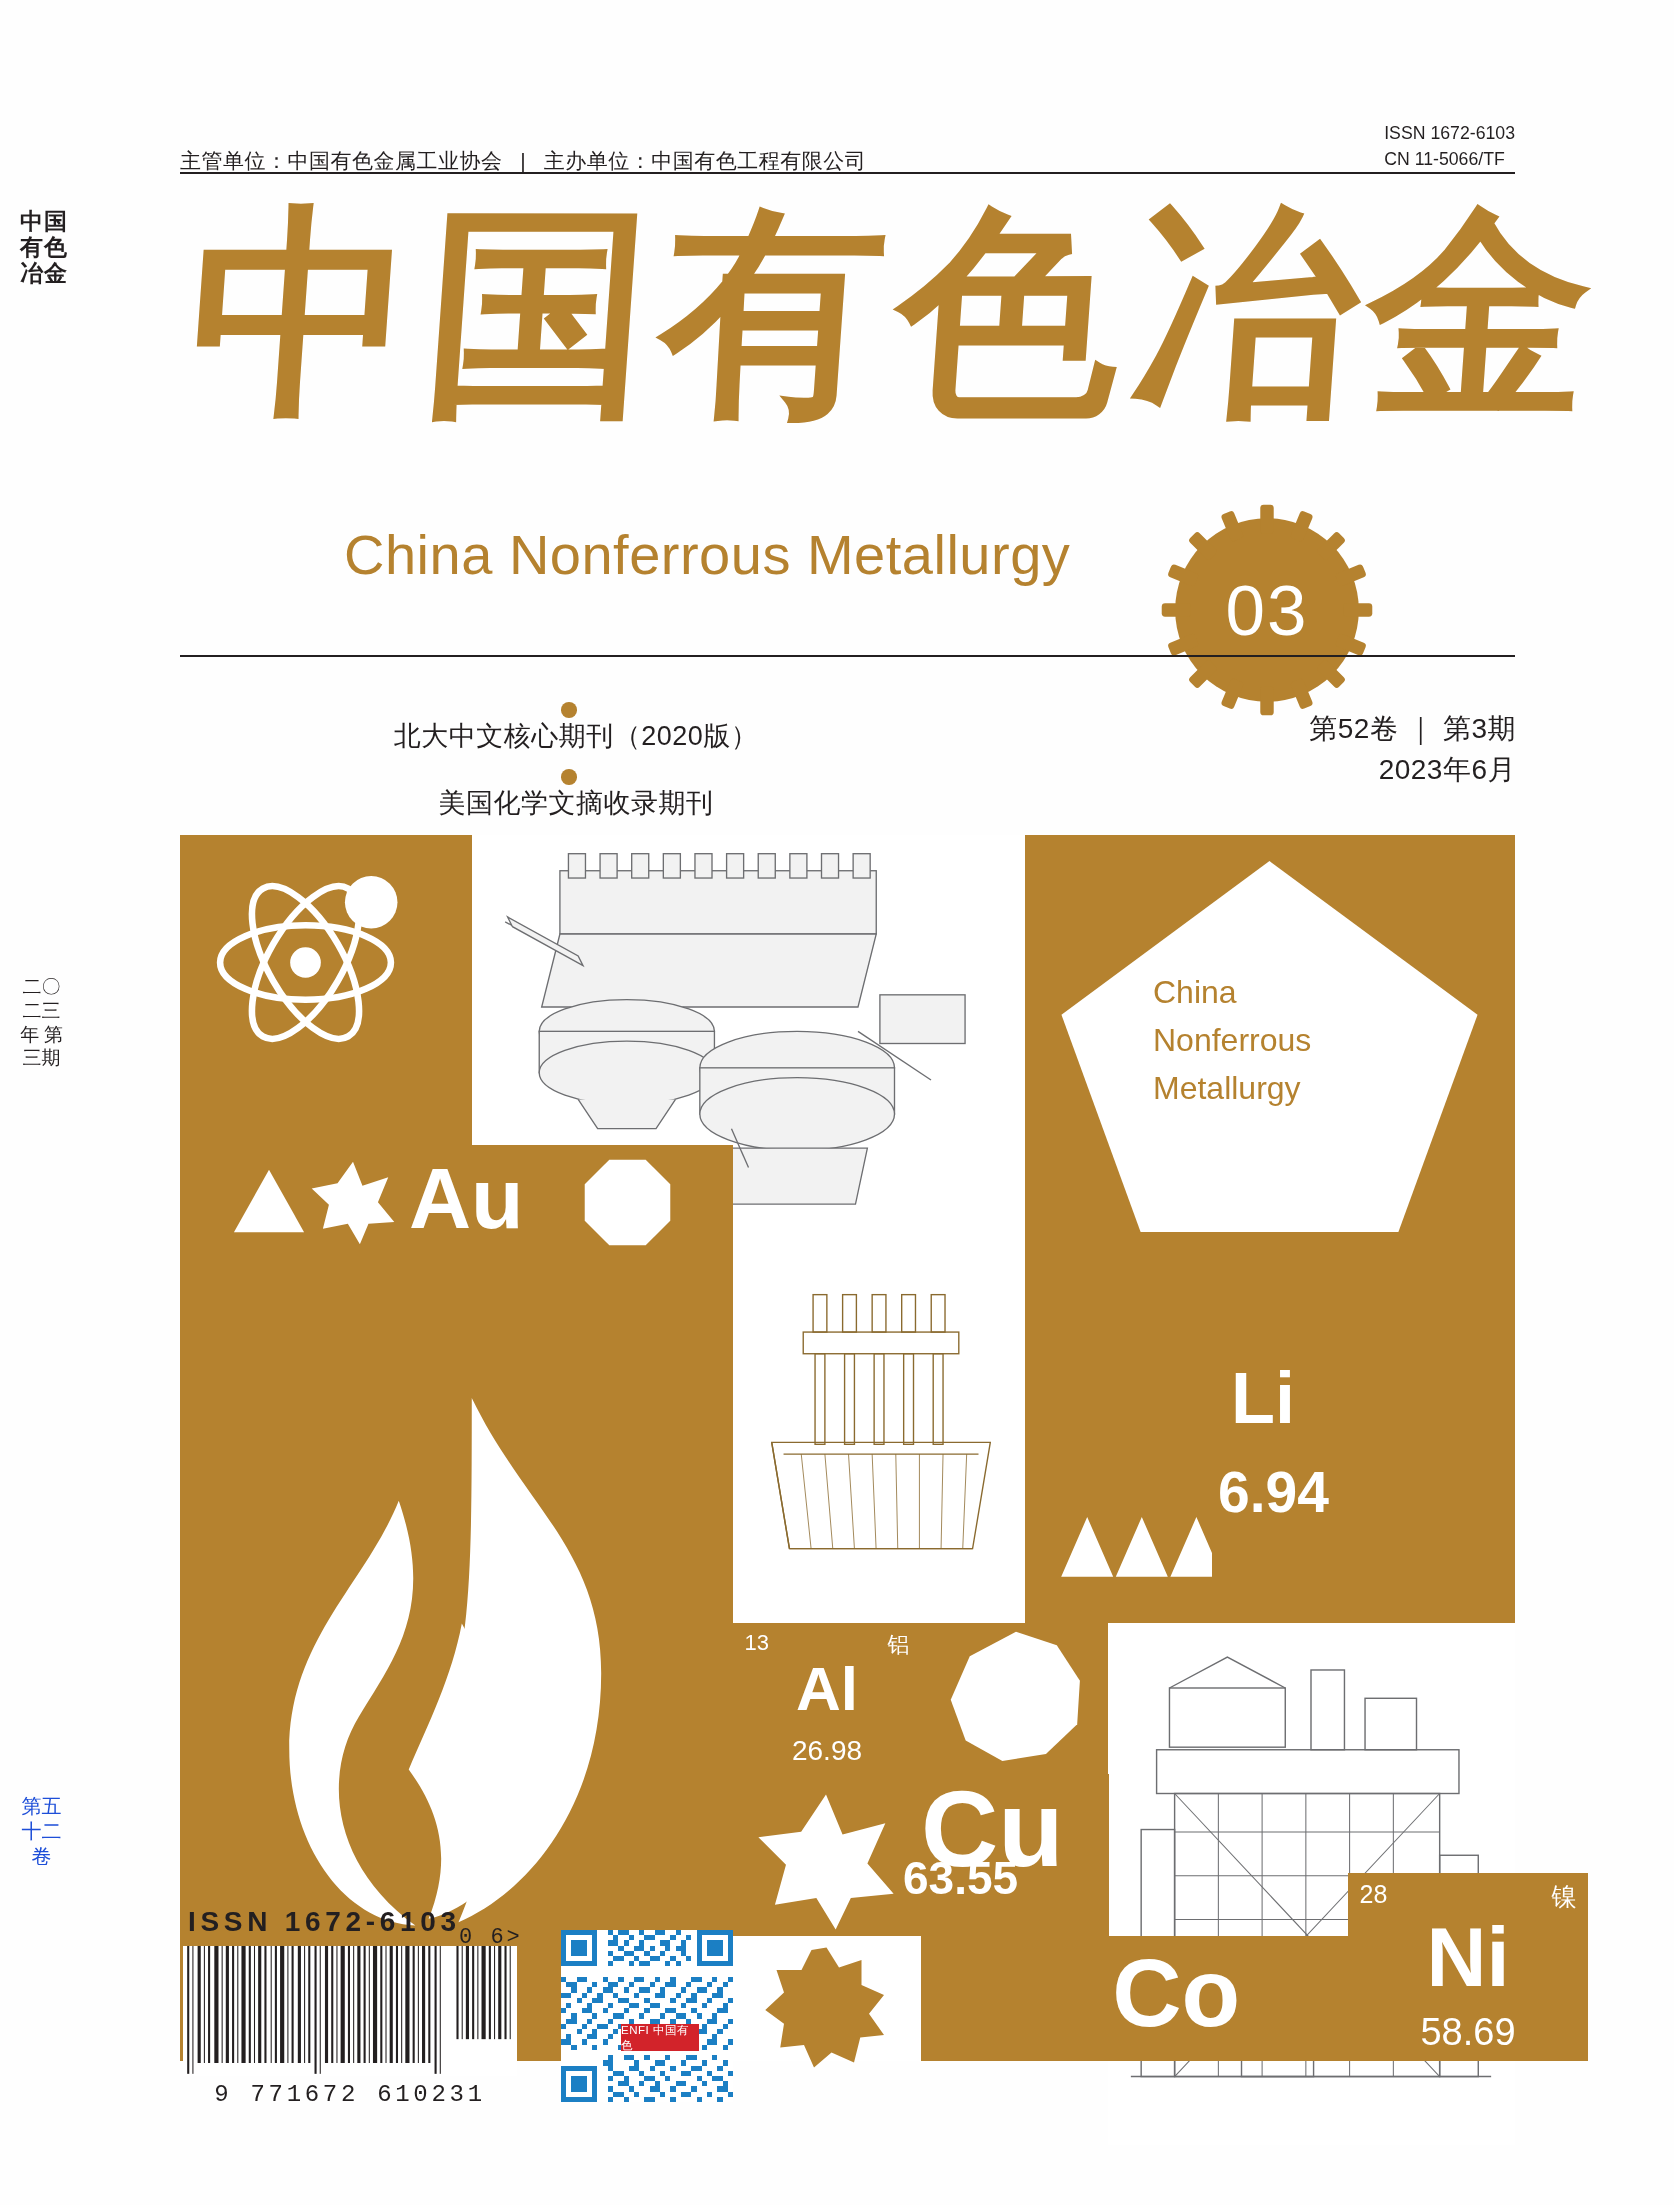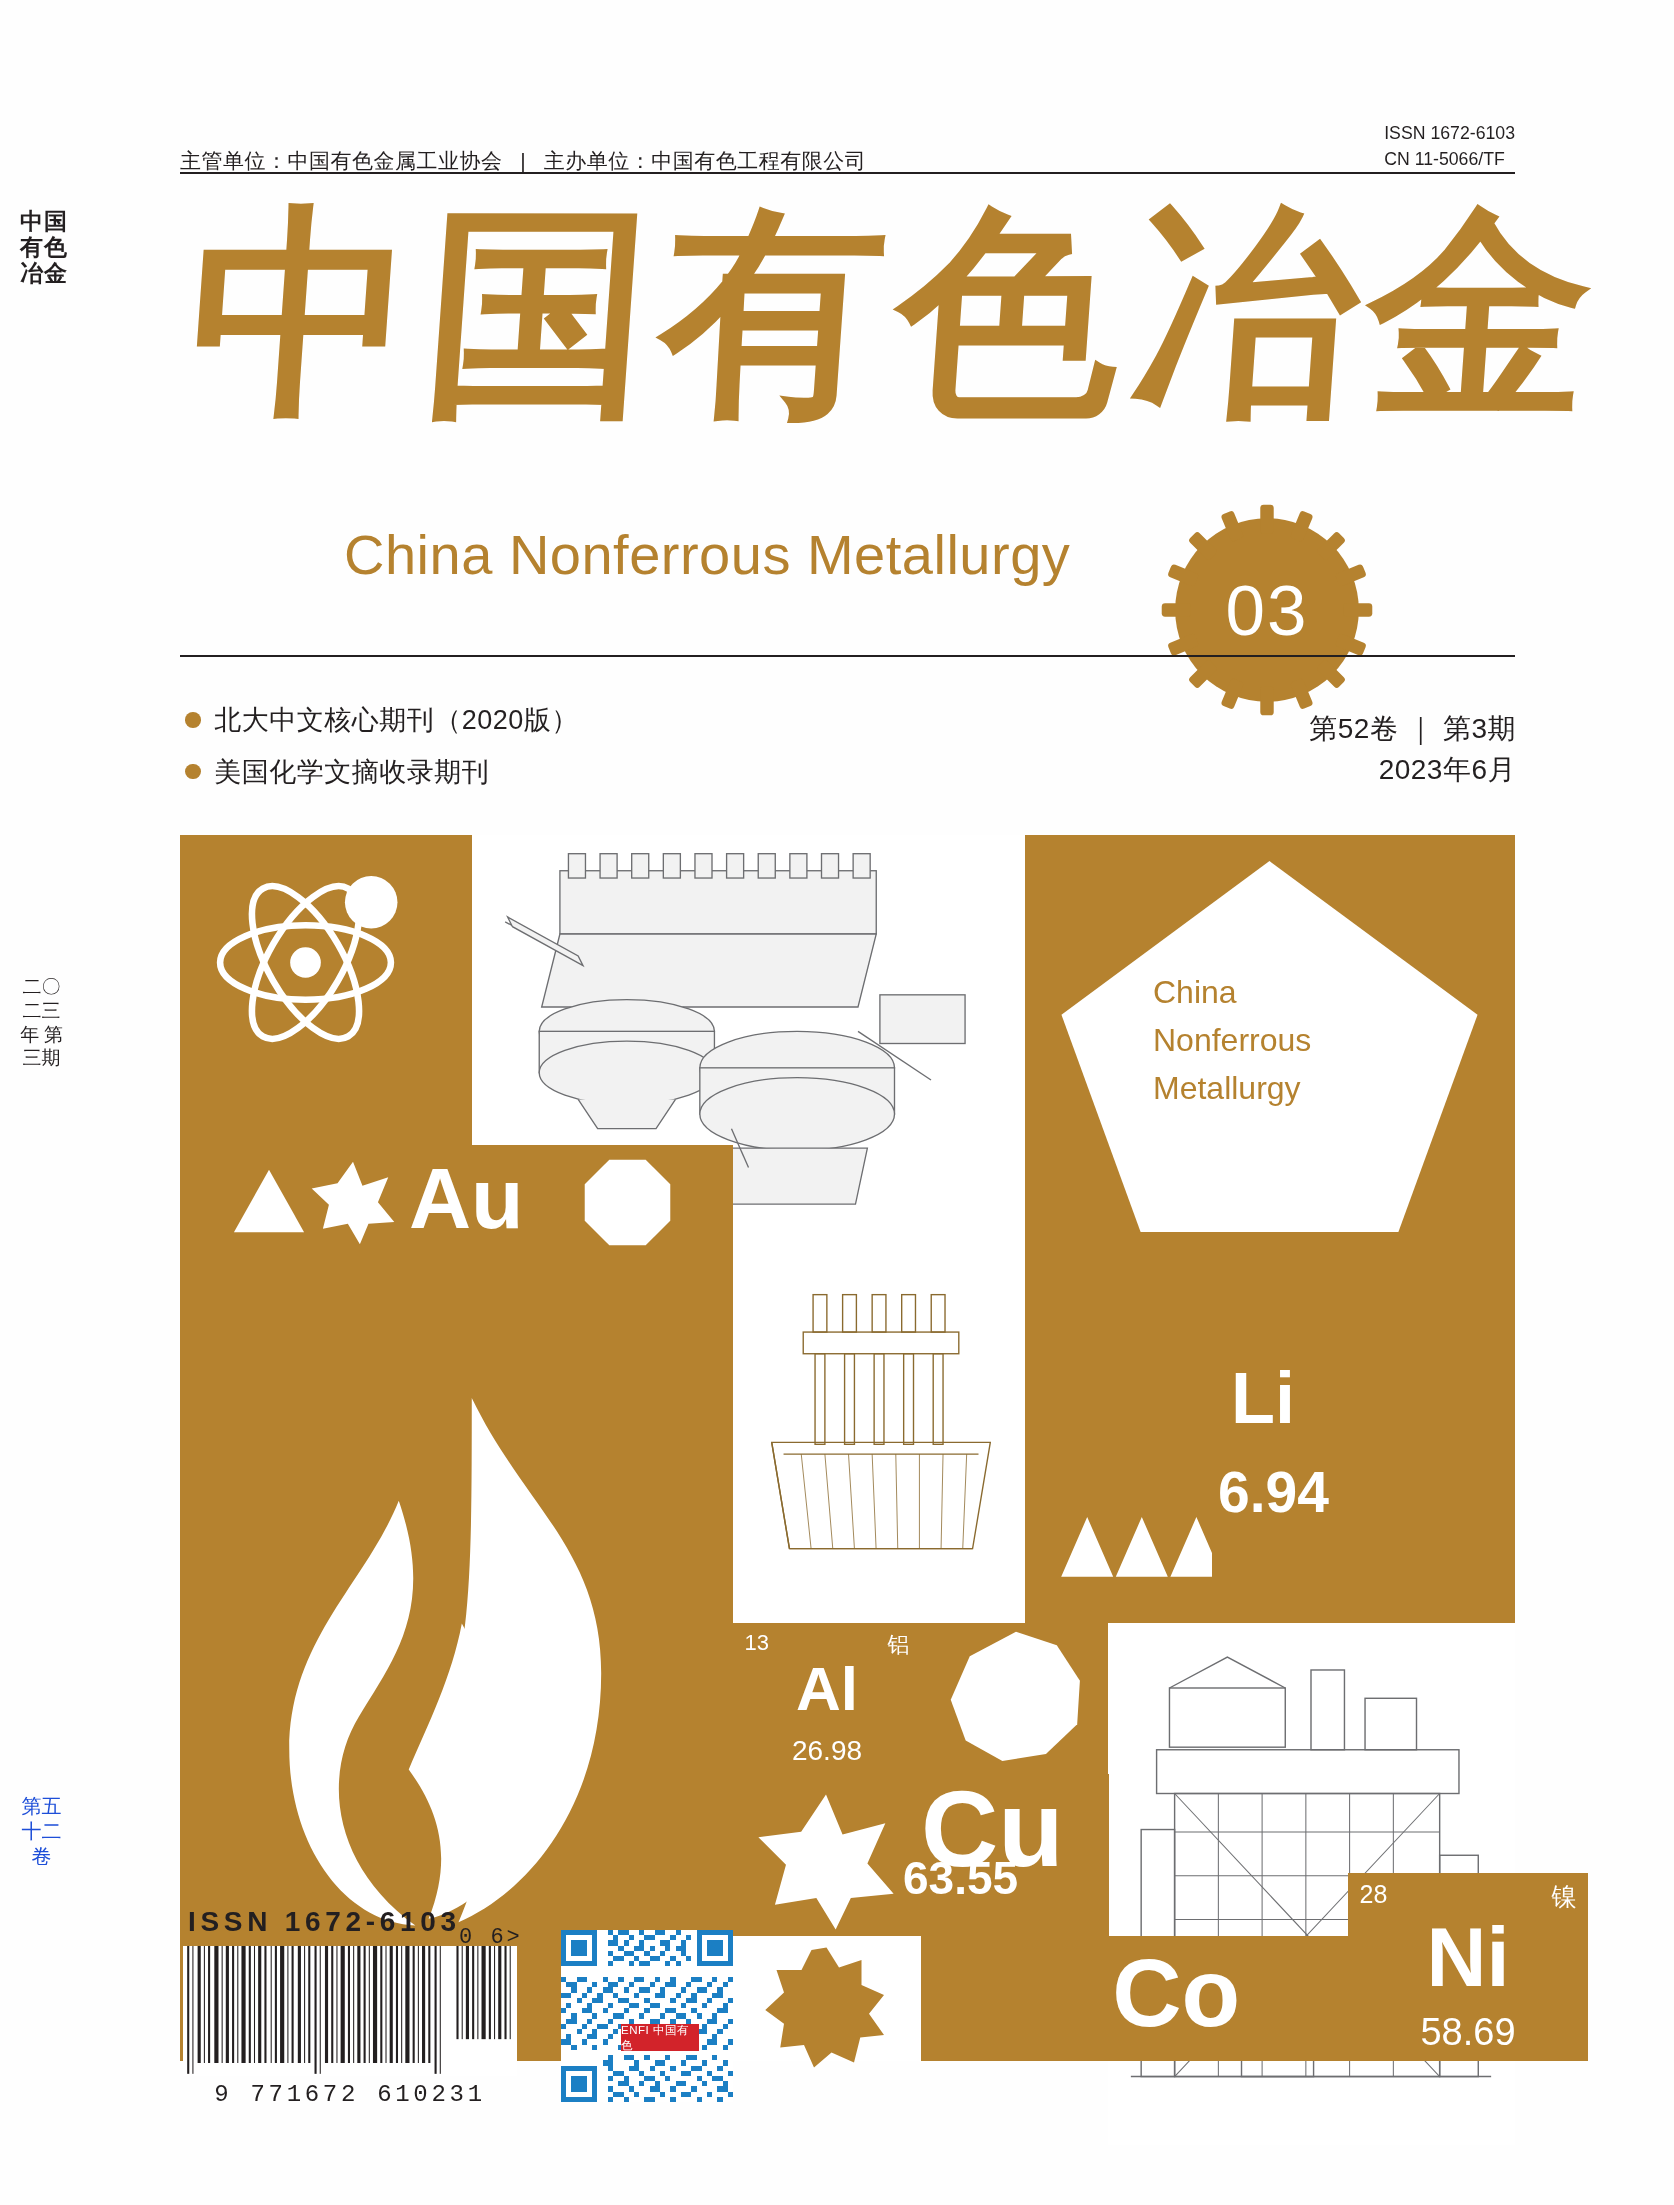--- a/index.html
+++ b/index.html
@@ -177,20 +177,21 @@
     top: 702px;
     width: 782px;
   }
   .badge-line {
     display: flex;
     align-items: center;
     font-size: 27px;
     color: #231f20;
     margin-bottom: 15.6px;
     letter-spacing: 0.5px;
+    flex-direction: column;
   }
   .badge-dot {
     width: 15.6px;
     height: 15.6px;
     border-radius: 50%;
     background: #b5822f;
     margin-right: 13.6px;
     flex: none;
   }
 

